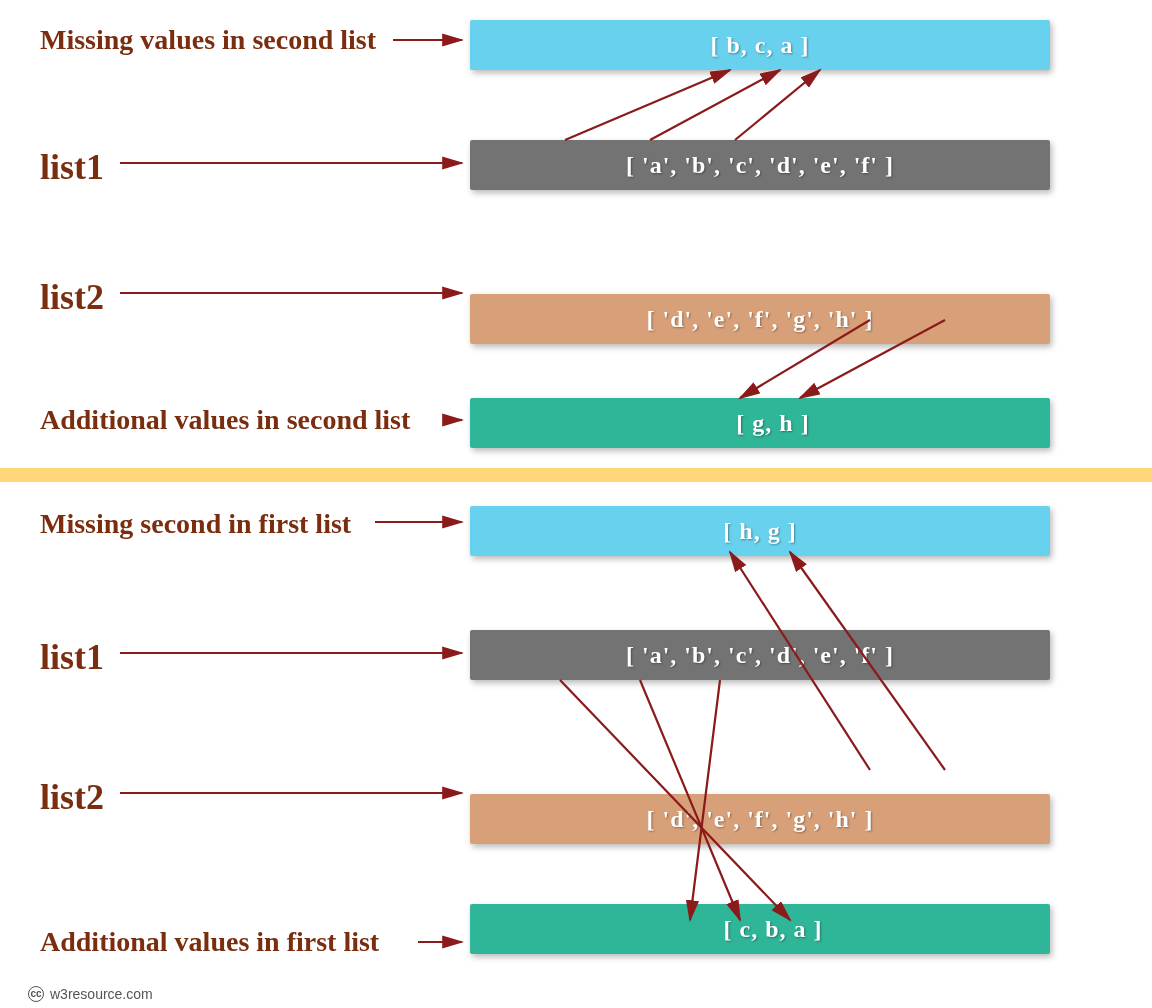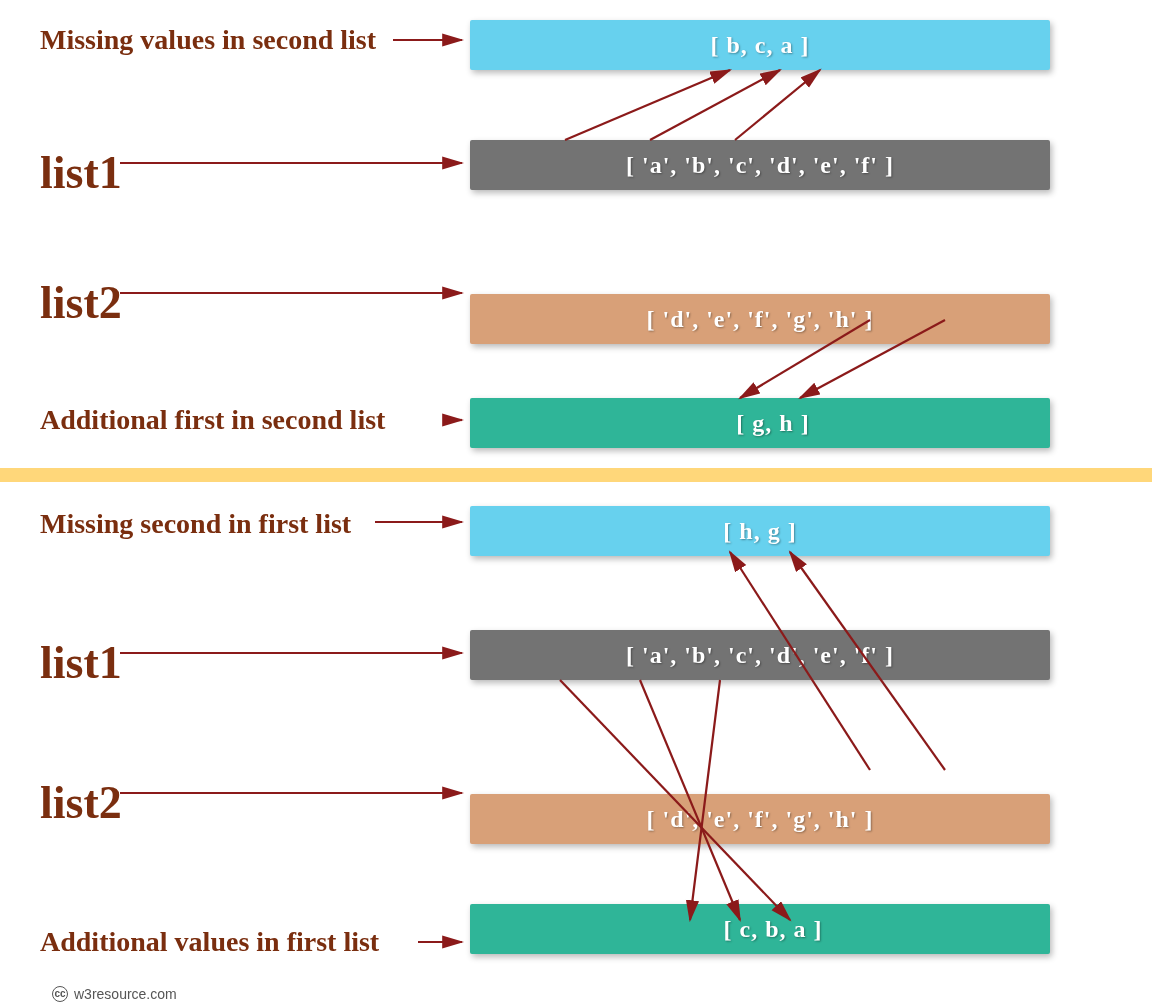--- a/index.html
+++ b/index.html
@@ -20,21 +20,21 @@
   }
   .label {
     color: #7a2e0f;
     font-weight: bold;
     font-size: 28px;
     padding-left: 28px;
     white-space: nowrap;
     margin-left: 12px;
   }
   .label.big {
-    font-size: 46px;
+    font-size: 36px;
     font-family: Liberation Serif, serif;
   }
   .box {
     position: absolute;
     left: 470px;
     width: 580px;
     height: 50px;
     display: flex;
     align-items: center;
     justify-content: center;
@@ -59,21 +59,20 @@
   .footer {
     position: absolute;
     left: 28px;
     bottom: 6px;
     font-family: Arial, sans-serif;
     font-size: 14px;
     color: #555;
     display: flex;
     align-items: center;
     gap: 6px;
-    margin-left: 24px;
   }
   .cc-icon {
     display:inline-flex;
     width:16px; height:16px;
     border:1.5px solid #555;
     border-radius:50%;
     align-items:center;
     justify-content:center;
     font-size:10px;
     font-weight:bold;
@@ -99,21 +98,21 @@
   <span class="label big">list1</span>
 </div>
 <div class="box pink" style="top:140px">[  'a',   'b',   'c',   'd',   'e',   'f'  ]</div>
 
 <div class="row" style="top:276px">
   <span class="label big">list2</span>
 </div>
 <div class="box brown" style="top:270px">[  'd',   'e',   'f',   'g',   'h'  ]</div>
 
 <div class="row" style="top:404px">
-  <span class="label">Additional first in second list</span>
+  <span class="label">Additional values in second list</span>
 </div>
 <div class="box teal" style="top:398px">[  g,   h  ]</div>
 
 <div class="divider" style="top:468px"></div>
 
 <div class="row" style="top:508px">
   <span class="label">Missing second in first list</span>
 </div>
 <div class="box cyan" style="top:506px">[  h,   g  ]</div>
 

